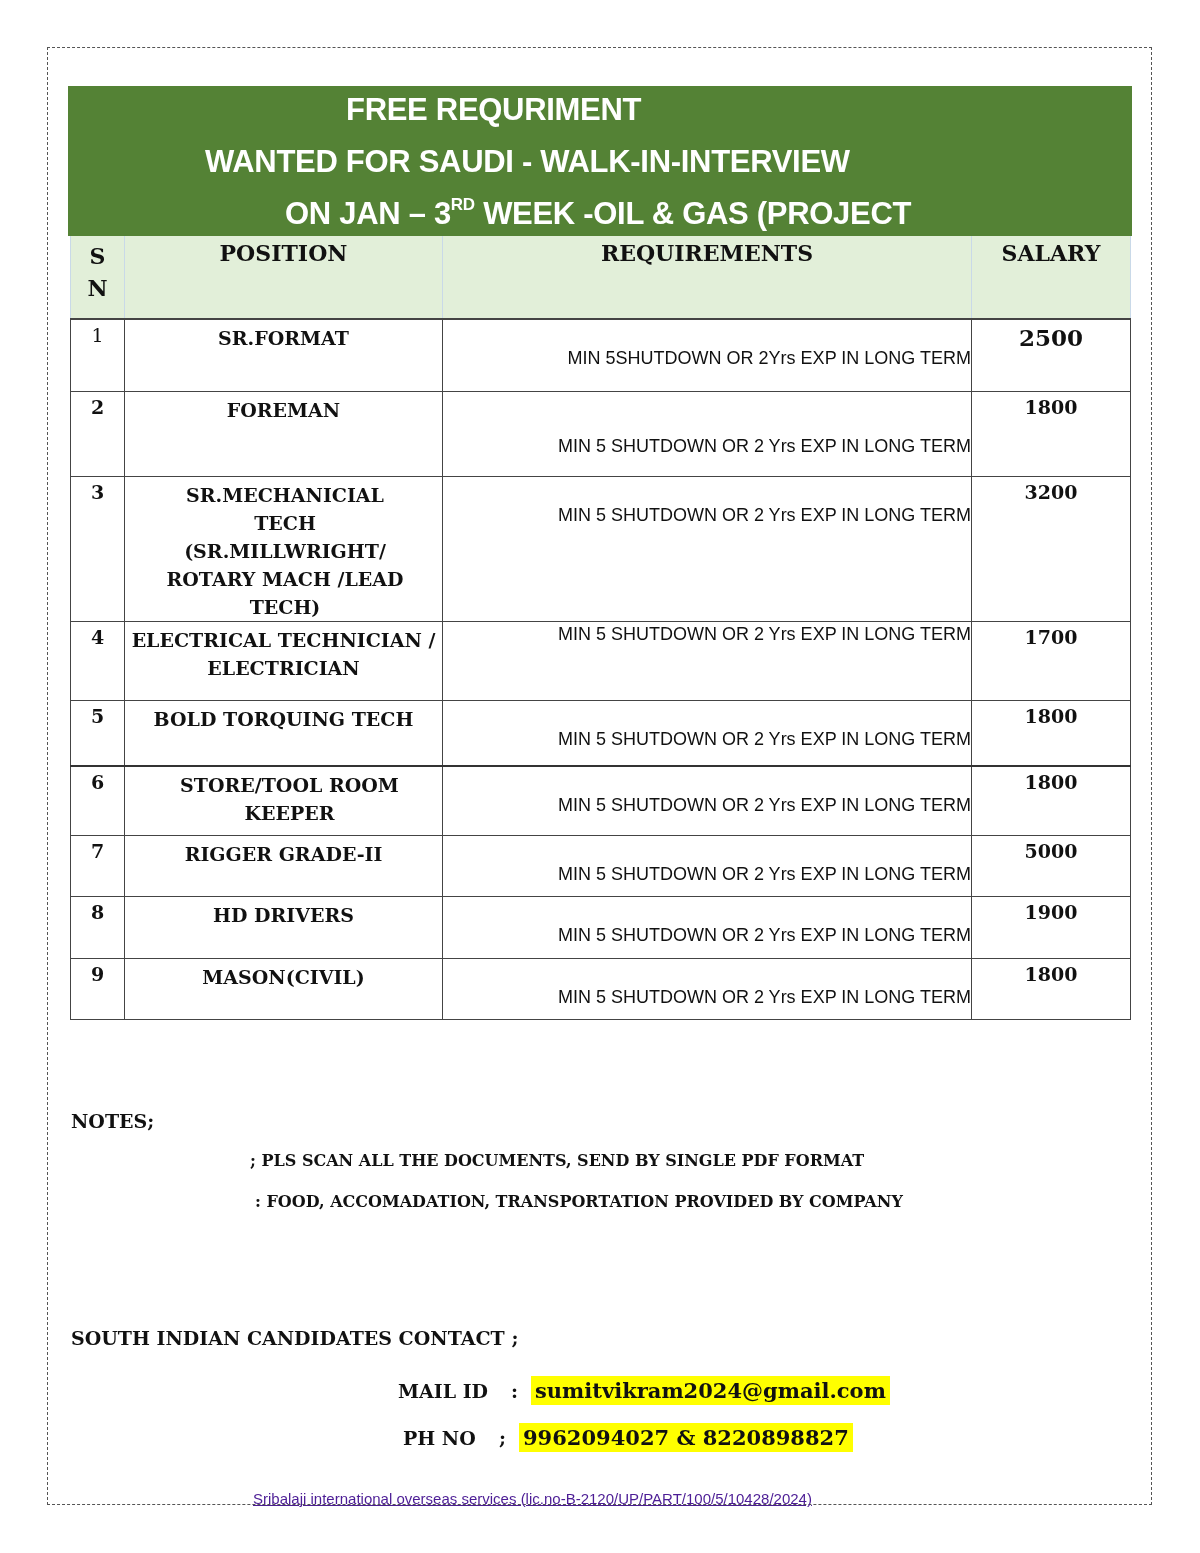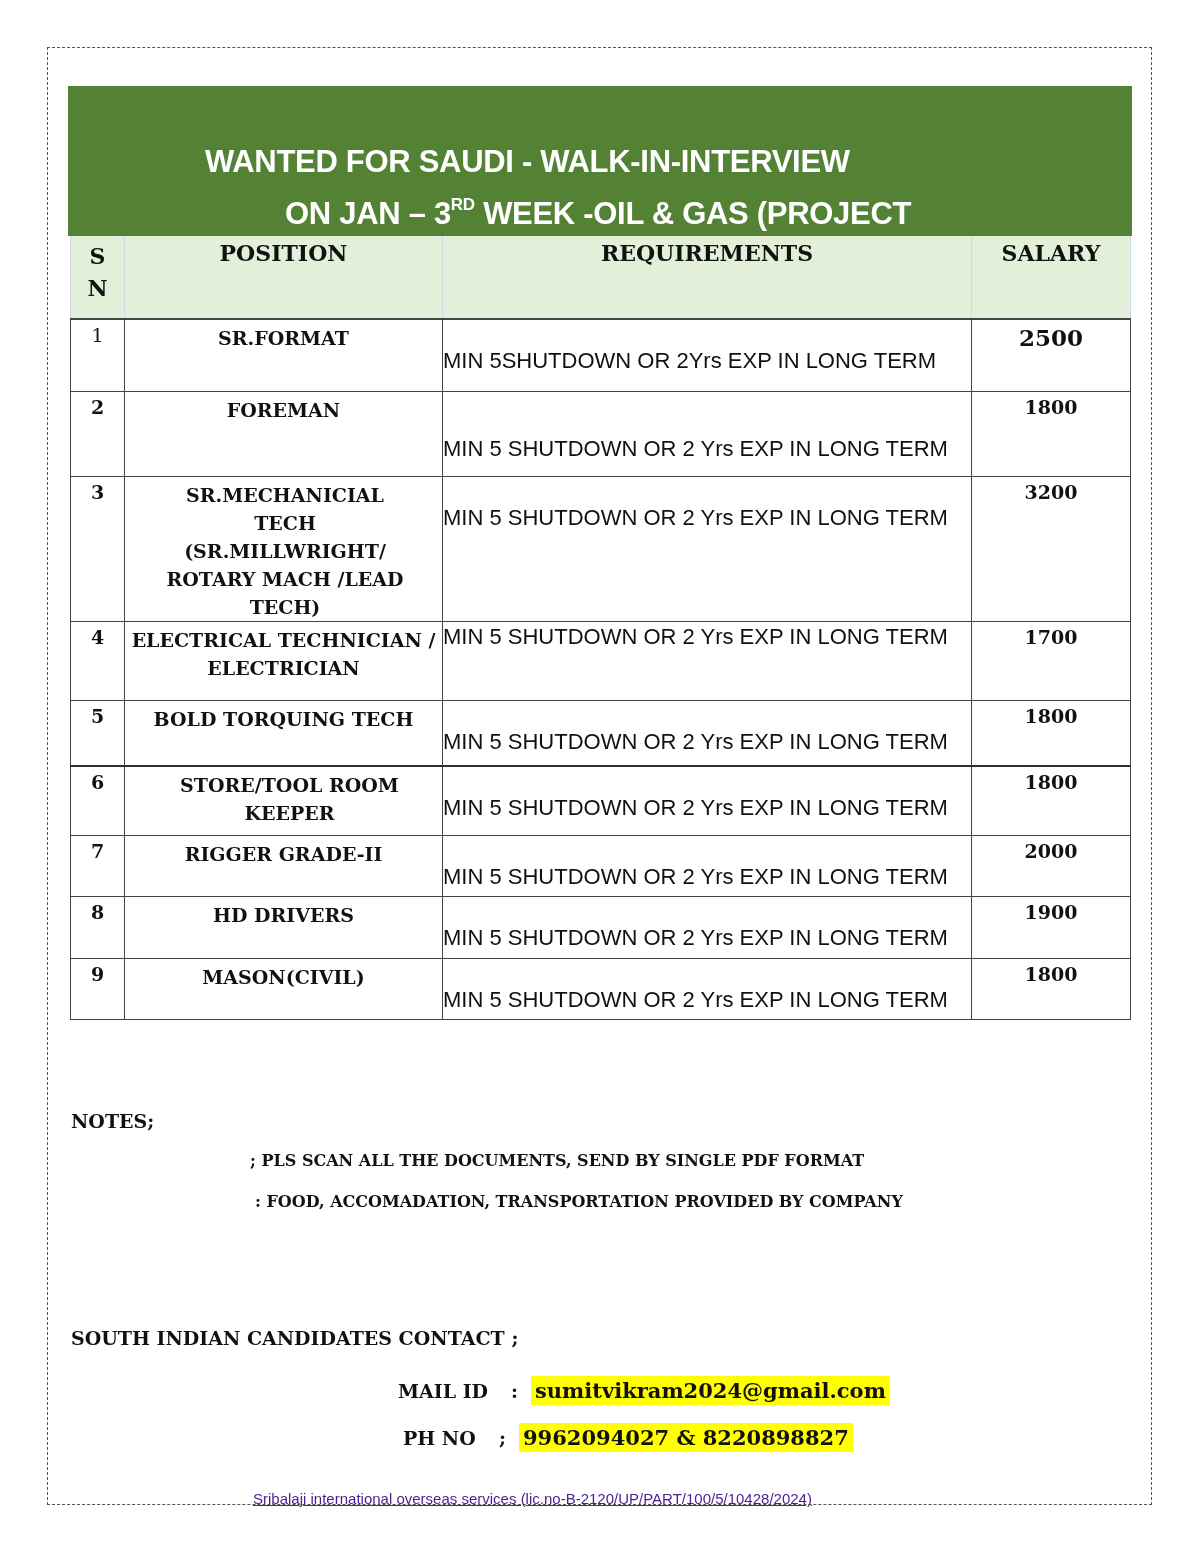--- a/index.html
+++ b/index.html
@@ -30,21 +30,21 @@
   }
   table.jobs thead th {
     background: #e2efd9; border-color: #c9d9e8; border-top: none;
     font-family: "DejaVu Serif", serif; font-weight: bold; font-size: 22px;
     height: 78px; text-align: center; padding-top: 4px;
   }
   table.jobs thead th.sn { line-height: 32px; }
   table.jobs thead tr { border-bottom: 2px solid #444; }
   table.jobs tbody td.sn { text-align: center; font-weight: bold; font-size: 19px; padding-top: 4px; }
   table.jobs tbody td.pos { text-align: center; font-weight: bold; font-size: 19px; line-height: 28px; padding-top: 4px; }
-  table.jobs tbody td.req { text-align: left; font-family: "Liberation Sans", sans-serif; font-size: 22px; }
+  table.jobs tbody td.req { text-align: right; font-family: "Liberation Sans", sans-serif; font-size: 18px; }
   table.jobs tbody td.sal { text-align: center; font-weight: bold; font-size: 19px; padding-top: 4px; }
   td.req span { display: block; }
 
   .notes-title { position: absolute; left: 71px; top: 1110px; font-weight: bold; font-size: 19px; }
   .note { position: absolute; font-weight: bold; font-size: 16px; white-space: nowrap; }
   .note1 { left: 250px; top: 1151px; }
   .note2 { left: 255px; top: 1192px; }
 
   .contact-title { position: absolute; left: 71px; top: 1327px; font-weight: bold; font-size: 19px; white-space: nowrap; }
   .contact-row { position: absolute; font-weight: bold; font-size: 19px; white-space: nowrap; }
@@ -62,20 +62,21 @@
     position: absolute; left: 253px; top: 1490px;
     font-family: Liberation Sans, sans-serif; font-size: 15px; text-decoration: underline; white-space: nowrap; color: #4c1d95;
   }
 </style>
 </head>
 <body>
 
 <div class="page-border"></div>
 
 <div class="banner">
+  <div class="line l1">FREE REQURIMENT</div>
   <div class="line l2">WANTED FOR SAUDI -  WALK-IN-INTERVIEW</div>
   <div class="line l3"><span>ON JAN – 3</span><sup>RD</sup><span> WEEK  -OIL &amp; GAS (PROJECT</span></div>
 </div>
 
 <table class="jobs">
   <colgroup>
     <col style="width:54px">
     <col style="width:318px">
     <col style="width:529px">
     <col style="width:159px">
@@ -136,21 +137,21 @@
           <span style="padding-top:28px">MIN 5 SHUTDOWN OR  2 Yrs EXP IN LONG TERM</span>
         </td>
       <td class="sal">1800</td>
     </tr>
     <tr style="height:61px">
       <td class="sn">7</td>
       <td class="pos">RIGGER GRADE-II</td>
       <td class="req">
           <span style="padding-top:28px">MIN 5 SHUTDOWN OR  2 Yrs EXP IN LONG TERM</span>
         </td>
-      <td class="sal">2000</td>
+      <td class="sal">5000</td>
     </tr>
     <tr style="height:62px">
       <td class="sn">8</td>
       <td class="pos">HD DRIVERS</td>
       <td class="req">
           <span style="padding-top:28px">MIN 5 SHUTDOWN OR  2 Yrs EXP IN LONG TERM</span>
         </td>
       <td class="sal">1900</td>
     </tr>
     <tr style="height:61px">

